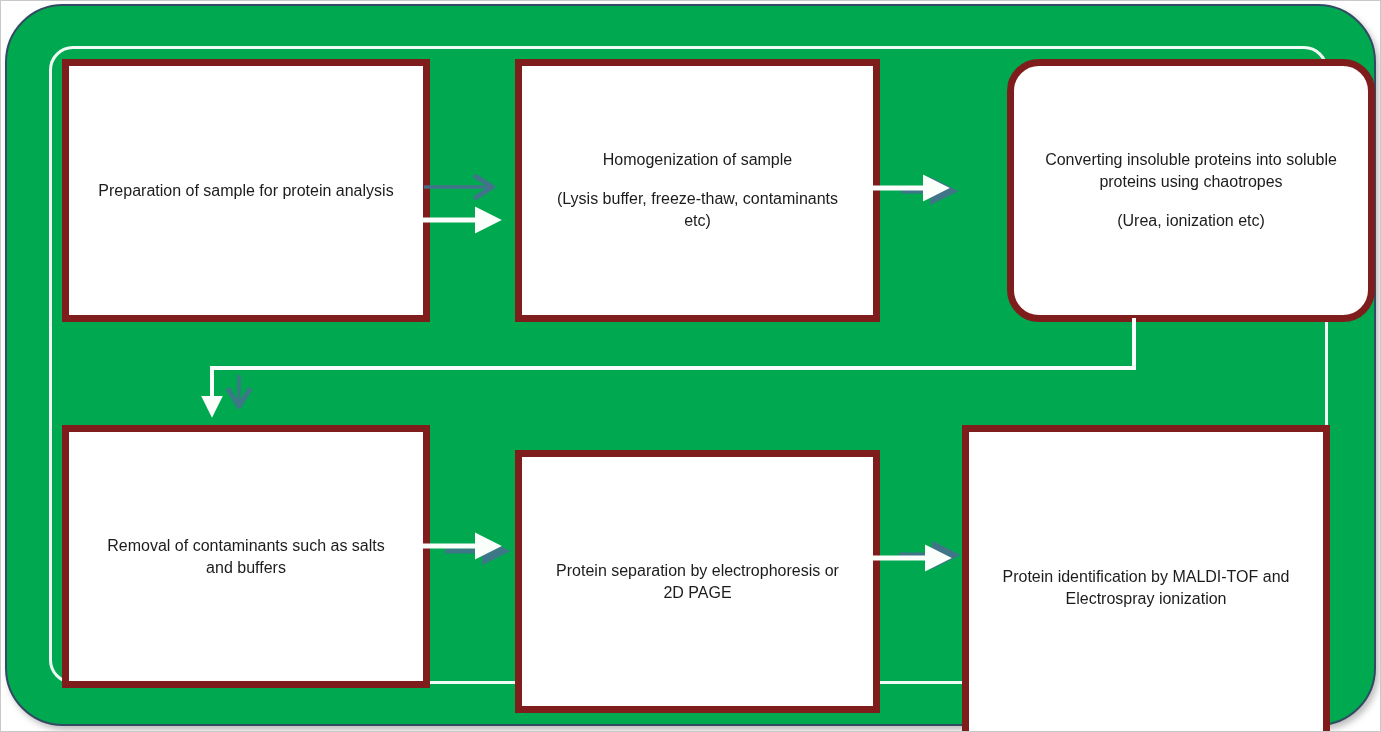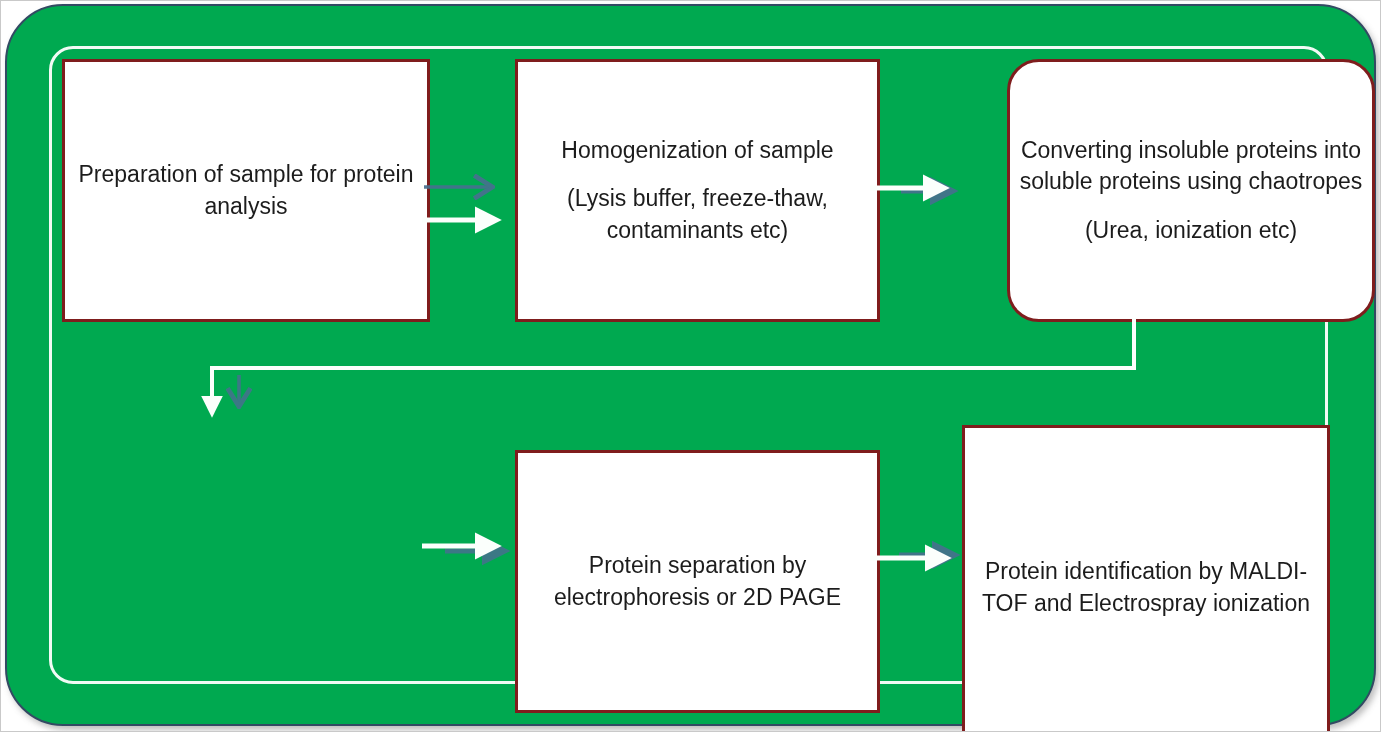--- a/index.html
+++ b/index.html
@@ -36,31 +36,31 @@
     right: 46px;
     bottom: 40px;
     border: 3px solid #f1fbf5;
     border-radius: 24px;
     box-sizing: border-box;
     pointer-events: none;
   }
   .flow-box {
     position: absolute;
     background: #ffffff;
-    border: 3px solid #7f1d1d;
+    border: 7px solid #7f1d1d;
     box-sizing: border-box;
     display: flex;
     flex-direction: column;
     align-items: center;
     justify-content: center;
     gap: 17px;
-    padding: 6px 8px;
+    padding: 6px 24px;
     text-align: center;
     color: #1c1c1c;
-    font-size: 23px;
+    font-size: 16px;
     line-height: 1.36;
   }
   .flow-box p { margin: 0; }
   .box1 { left: 55px;  top: 53px;  width: 368px; height: 263px; }
   .box2 { left: 508px; top: 53px;  width: 365px; height: 263px; }
   .box3 { left: 1000px; top: 53px;  width: 368px; height: 263px; border-radius: 32px; }
   .box4 { left: 55px;  top: 419px; width: 368px; height: 263px; }
   .box5 { left: 508px; top: 419px; width: 365px; height: 263px; margin-top: 25px; }
   .box6 { left: 955px; top: 419px; width: 368px; height: 325px; }
   svg.arrows {
@@ -85,20 +85,23 @@
     <div class="flow-box box2">
       <p>Homogenization of sample</p>
       <p>(Lysis buffer, freeze-thaw, contaminants etc)</p>
     </div>
 
     <div class="flow-box box3">
       <p>Converting insoluble proteins into soluble proteins using chaotropes</p>
       <p>(Urea, ionization etc)</p>
     </div>
 
+    <div class="flow-box box4">
+      <p>Removal of contaminants such as salts and buffers</p>
+    </div>
 
     <div class="flow-box box5">
       <p>Protein separation by electrophoresis or 2D PAGE</p>
     </div>
 
     <div class="flow-box box6">
       <p>Protein identification by MALDI-TOF and Electrospray ionization</p>
     </div>
   </div>
 

